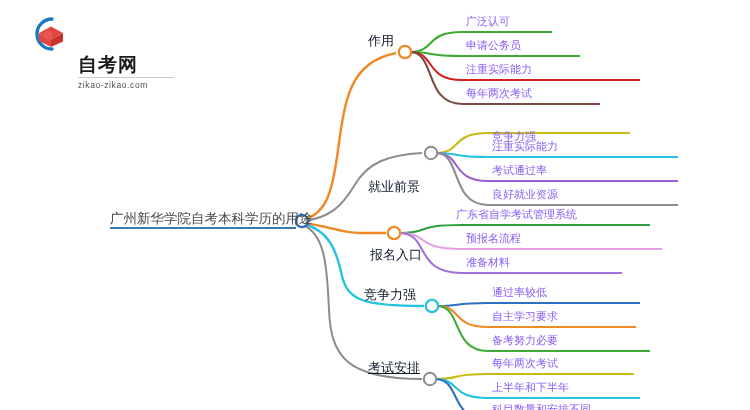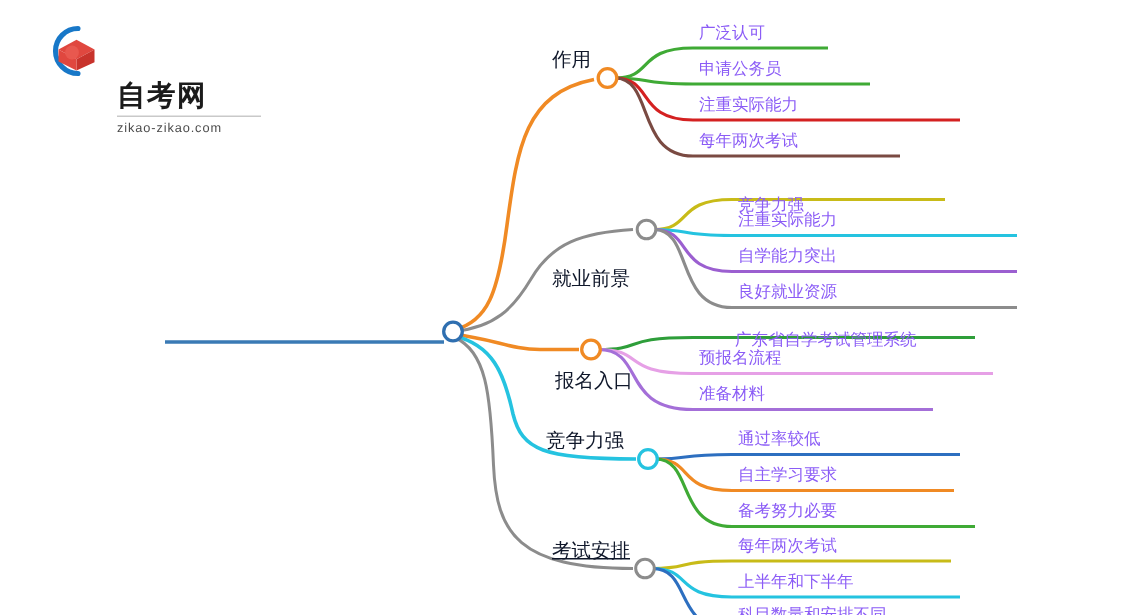--- a/index.html
+++ b/index.html
@@ -147,37 +147,38 @@
       </g>
 
     <circle id="node-root" cx="302" cy="221" r="6.2" fill="#ffffff" stroke="#2f6fb0" stroke-width="2.2"></circle>
     <circle class="branch-node" cx="405" cy="52" r="6.2" fill="#ffffff" stroke="#f08a24" stroke-width="2.2"></circle>
     <circle class="branch-node" cx="431" cy="153" r="6.2" fill="#ffffff" stroke="#8c8c8c" stroke-width="2.0"></circle>
     <circle class="branch-node" cx="394" cy="233" r="6.2" fill="#ffffff" stroke="#f08a24" stroke-width="2.2"></circle>
     <circle class="branch-node" cx="432" cy="306" r="6.2" fill="#ffffff" stroke="#25c3e0" stroke-width="2.2"></circle>
     <circle class="branch-node" cx="430" cy="379" r="6.2" fill="#ffffff" stroke="#8c8c8c" stroke-width="2.0"></circle>
   </svg>
 
+  <div class="mm-label mm-root-label" style="left:110px; top:212px;">广州新华学院自考本科学历的用途</div>
 
   <div class="mm-label mm-branch-label" style="left:368px; top:34px;">作用</div>
   <div class="mm-label mm-branch-label" style="left:368px; top:135px;margin-top:45px;">就业前景</div>
   <div class="mm-label mm-branch-label" style="left:370px; top:215px;margin-top:33px;">报名入口</div>
   <div class="mm-label mm-branch-label" style="left:364px; top:288px;">竞争力强</div>
   <div class="mm-label mm-branch-label" style="left:368px; top:361px;text-decoration:underline;">考试安排</div>
 
   <div id="leaf-labels">
       <div class="mm-label mm-leaf-label" style="left: 466px; top: 16px;">广泛认可</div>
       <div class="mm-label mm-leaf-label" style="left: 466px; top: 40px;">申请公务员</div>
       <div class="mm-label mm-leaf-label" style="left: 466px; top: 64px;">注重实际能力</div>
       <div class="mm-label mm-leaf-label" style="left: 466px; top: 88px;">每年两次考试</div>
       <div class="mm-label mm-leaf-label" style="left: 492px; top: 131px;">竞争力强</div>
       <div class="mm-label mm-leaf-label" style="left: 492px; top: 141px;">注重实际能力</div>
-      <div class="mm-label mm-leaf-label" style="left: 492px; top: 165px;">自学能力突出</div>
+      <div class="mm-label mm-leaf-label" style="left: 492px; top: 165px;">考试通过率</div>
       <div class="mm-label mm-leaf-label" style="left: 492px; top: 189px;">良好就业资源</div>
-      <div class="mm-label mm-leaf-label" style="left: 490px; top: 209px; margin-top: 12px;">广东省自学考试管理系统</div>
+      <div class="mm-label mm-leaf-label" style="left: 456px; top: 209px;">广东省自学考试管理系统</div>
       <div class="mm-label mm-leaf-label" style="left: 466px; top: 233px;">预报名流程</div>
       <div class="mm-label mm-leaf-label" style="left: 466px; top: 257px;">准备材料</div>
       <div class="mm-label mm-leaf-label" style="left: 492px; top: 287px;">通过率较低</div>
       <div class="mm-label mm-leaf-label" style="left: 492px; top: 311px;">自主学习要求</div>
       <div class="mm-label mm-leaf-label" style="left: 492px; top: 335px;">备考努力必要</div>
       <div class="mm-label mm-leaf-label" style="left: 492px; top: 358px;">每年两次考试</div>
       <div class="mm-label mm-leaf-label" style="left: 492px; top: 382px;">上半年和下半年</div>
       <div class="mm-label mm-leaf-label" style="left: 492px; top: 404px;">科目数量和安排不同</div>
     </div>
 </div>

